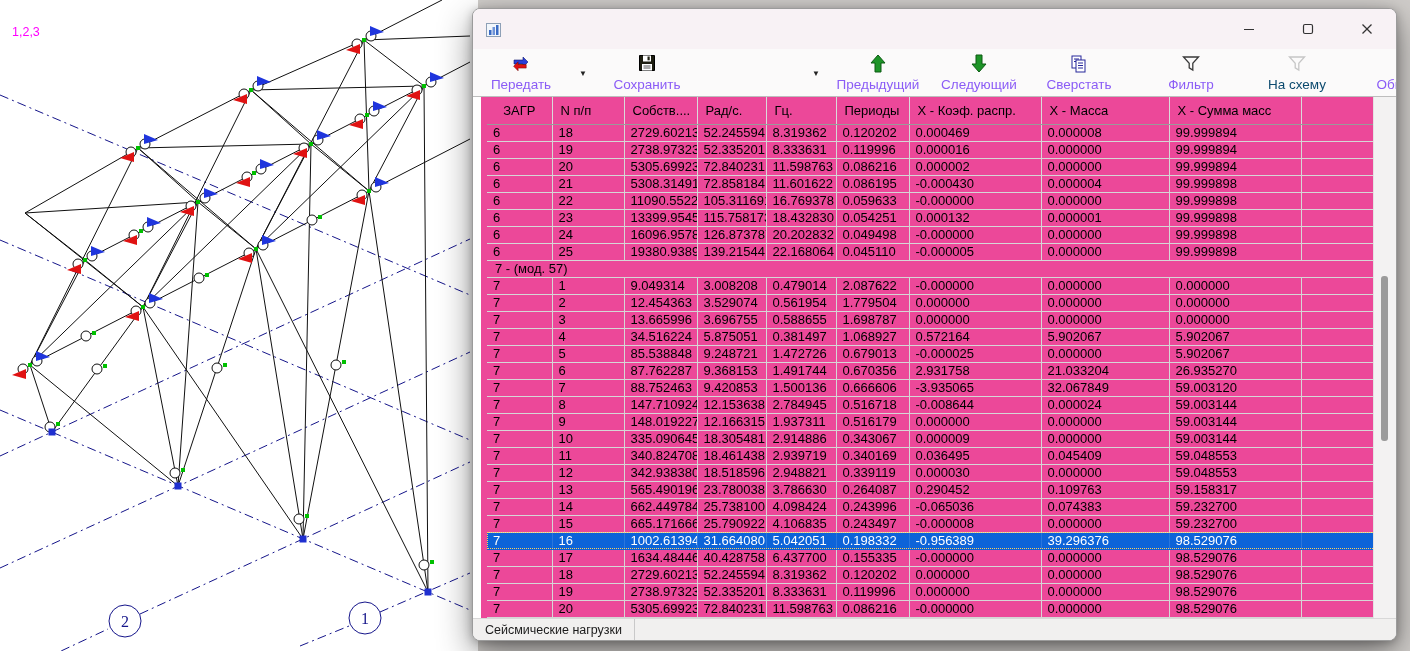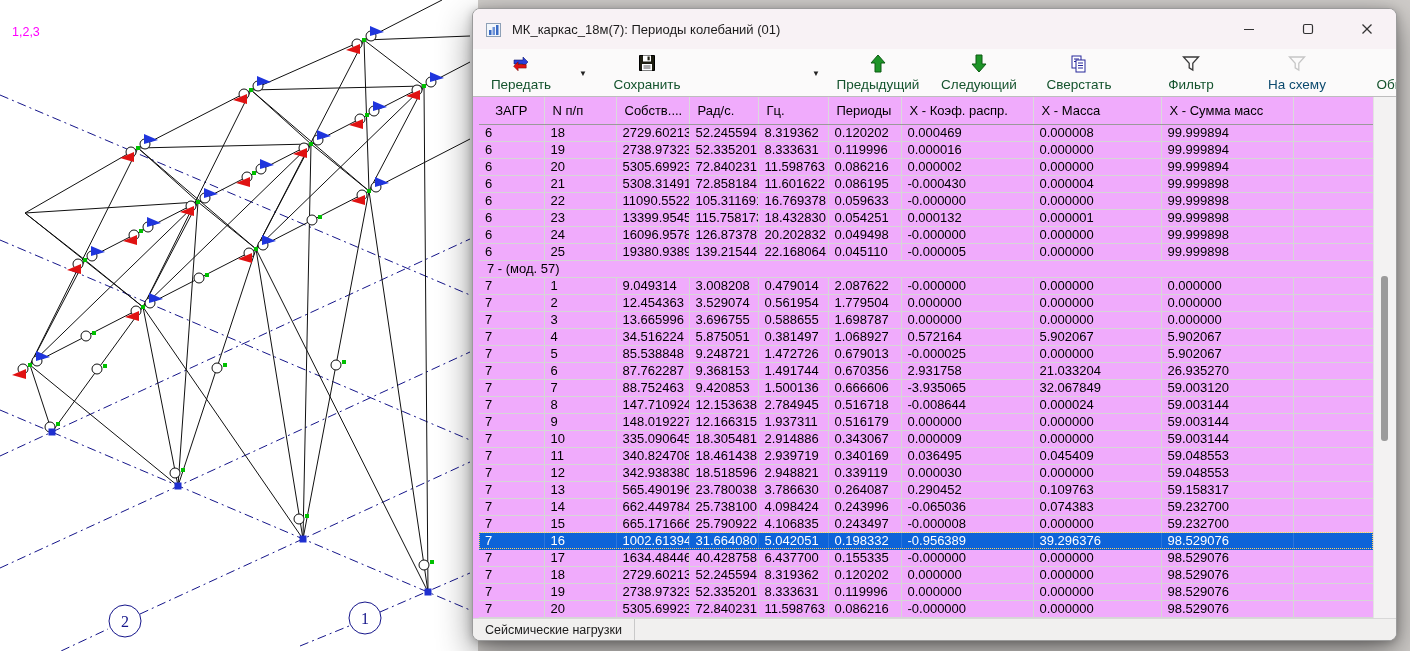--- a/index.html
+++ b/index.html
@@ -20,28 +20,28 @@
               display:flex; align-items:center; }
   #title-icon { margin-left:13px; width:17px; height:17px; flex:0 0 auto; }
   #title-text { margin-left:9px; font-size:13px; color:#1b1b1b; white-space:nowrap; }
   .winbtn { position:absolute; top:0; width:46px; height:40px; display:flex;
             align-items:center; justify-content:center; }
   #btn-min { left:753px; } #btn-max { left:812px; } #btn-close { left:871px; }
 
   #toolbar { position:absolute; left:0; top:40px; right:0; height:48px; background:#fbfafa;
              border-bottom:1px solid #bdbdbd; }
   .tb-item { position:absolute; top:3px; width:120px; height:44px; text-align:center;
-             font-size:13.5px; color:#14532d; }
+             font-size:13.5px; color:#8b5cf6; }
   .tb-item .tb-ico { display:block; height:24px; margin-top:1px; }
   .tb-item .tb-lbl { display:block; margin-top:0px; white-space:nowrap; }
   .tb-item.disabled { color:#0c4a6e; }
   .tb-caret { position:absolute; top:58px; font-size:8px; color:#222; }
 
   
-  #grid { position:absolute; left:0; top:88px; width:900px; height:521px; background:#f0abfc;
+  #grid { position:absolute; left:8px; top:88px; width:900px; height:521px; background:#ec4899;
           font-size:13px; color:#000; }
   table { border-collapse:collapse; table-layout:fixed; width:894px; margin-left:6px; }
   th { height:27px; font-weight:normal; text-align:left; padding:0 0 0 8px;
        border-bottom:1px solid #9a9a9a; border-right:1px solid #dadada;
        white-space:nowrap; overflow:hidden; }
   th.c-загр { text-align:center; padding-left:0; }
   td { height:17px; line-height:16px; padding:0 0 0 6px; border-bottom:1px solid #d6d6d6;
        border-right:1px solid #d6d6d6; white-space:nowrap; overflow:hidden; }
   td.filler, th.filler { border-right:none; }
   tr.selected td { background:#0d63d8; color:#fff; border-bottom-color:#0d63d8; border-right-color:#2a76dd; }
@@ -246,21 +246,20 @@
 
   <div id="win">
 
     <div id="titlebar">
       <svg id="title-icon" viewBox="0 0 17 17">
         <rect x="0.5" y="2.5" width="14" height="13" fill="#f2f6fb" stroke="#8ea0b6"></rect>
         <rect x="3" y="9" width="2.5" height="5" fill="#3a6bc4"></rect>
         <rect x="6.5" y="6" width="2.5" height="8" fill="#6f93d8"></rect>
         <rect x="10" y="4" width="2.5" height="10" fill="#3a6bc4"></rect>
       </svg>
-      <span id="title-text">МК_каркас_18м(7): Периоды колебаний (01)</span>
       <span class="winbtn" id="btn-min">
         <svg width="12" height="12" viewBox="0 0 12 12">
           <line x1="1" y1="6.5" x2="11" y2="6.5" stroke="#333" stroke-width="1.2"></line>
           </svg>
       </span>
       <span class="winbtn" id="btn-max">
         <svg width="12" height="12" viewBox="0 0 12 12">
           <rect x="1.5" y="1.5" width="9" height="9" rx="1.5" fill="none" stroke="#333" stroke-width="1.2"></rect>
           </svg>
       </span>

